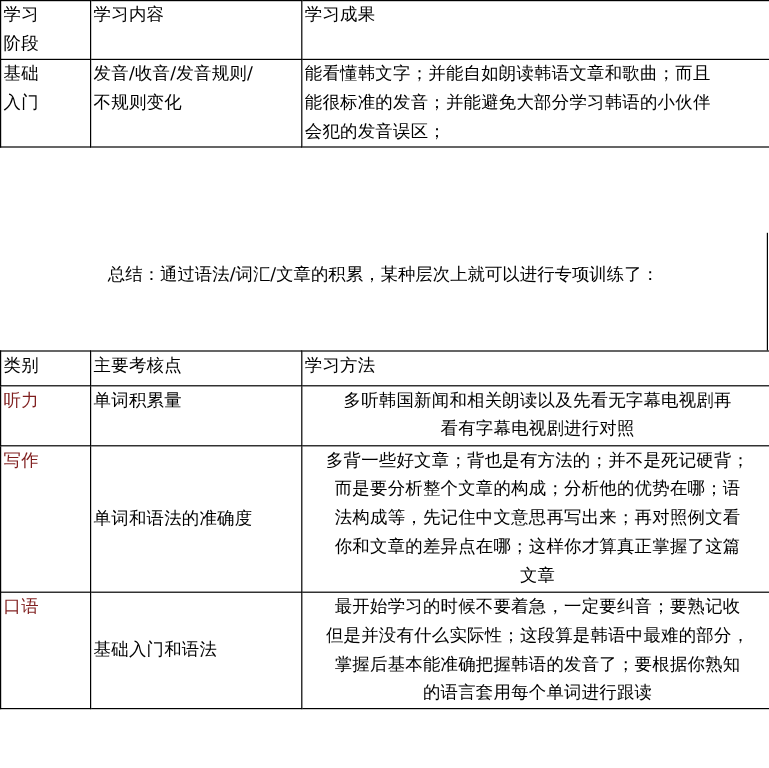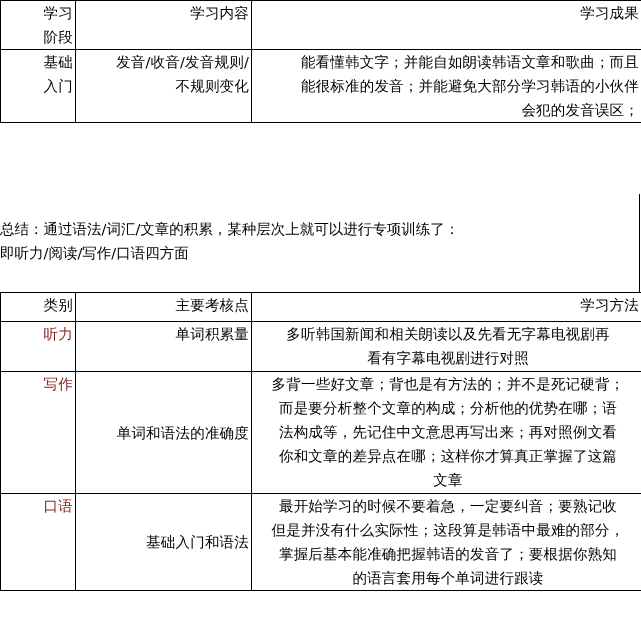--- a/index.html
+++ b/index.html
@@ -15,33 +15,33 @@
     position: absolute; left: 0;
   }
   td {
     border: 1px solid #000;
     padding: 0 2px;
     line-height: 24px;
     vertical-align: top;
     font-size: 14.5px;
     letter-spacing: 0.2px;
   }
-  .c { text-align: right; }
+  .c { text-align: left; }
   .l { text-align: center; padding-left: 5px; }
   .mid { vertical-align: middle; }
   .red { color: #7f1d1d; margin-top: 31px; }
   .t1 { top: 0; width: 641px; }
   .t1 col.a { width: 75px; }
   .t1 col.b { width: 176px; }
   .t1 col.c3 { width: 390px; }
   .summary {
     position: absolute; left: 0; top: 194px; width: 640px; height: 98px;
     border-right: 1px solid #000;
     box-sizing: border-box;
-    text-align: left; font-size: 14.5px; line-height: 24px;
+    text-align: center; font-size: 14.5px; line-height: 24px;
     padding-top: 23px;
   }
   .t2 { top: 292px; width: 641px; border-radius: 25px; }
   .t2 col.a { width: 75px; }
   .t2 col.b { width: 176px; }
   .t2 col.c3 { width: 390px; }
 </style>
 </head>
 <body>
 
@@ -75,21 +75,20 @@
         <div>能看懂韩文字；并能自如朗读韩语文章和歌曲；而且</div>
         <div>能很标准的发音；并能避免大部分学习韩语的小伙伴</div>
         <div>会犯的发音误区；</div>
       </td>
     </tr>
   </tbody>
     </table>
 
   <div class="summary">
     <div>总结：通过语法/词汇/文章的积累，某种层次上就可以进行专项训练了：</div>
-    <div>即听力/阅读/写作/口语四方面</div>
   </div>
 
   <table class="t2">
     <colgroup>
         <col class="a">
         <col class="b">
         <col class="c3">
       </colgroup>
     <tbody>
         <tr style="height:29px">

